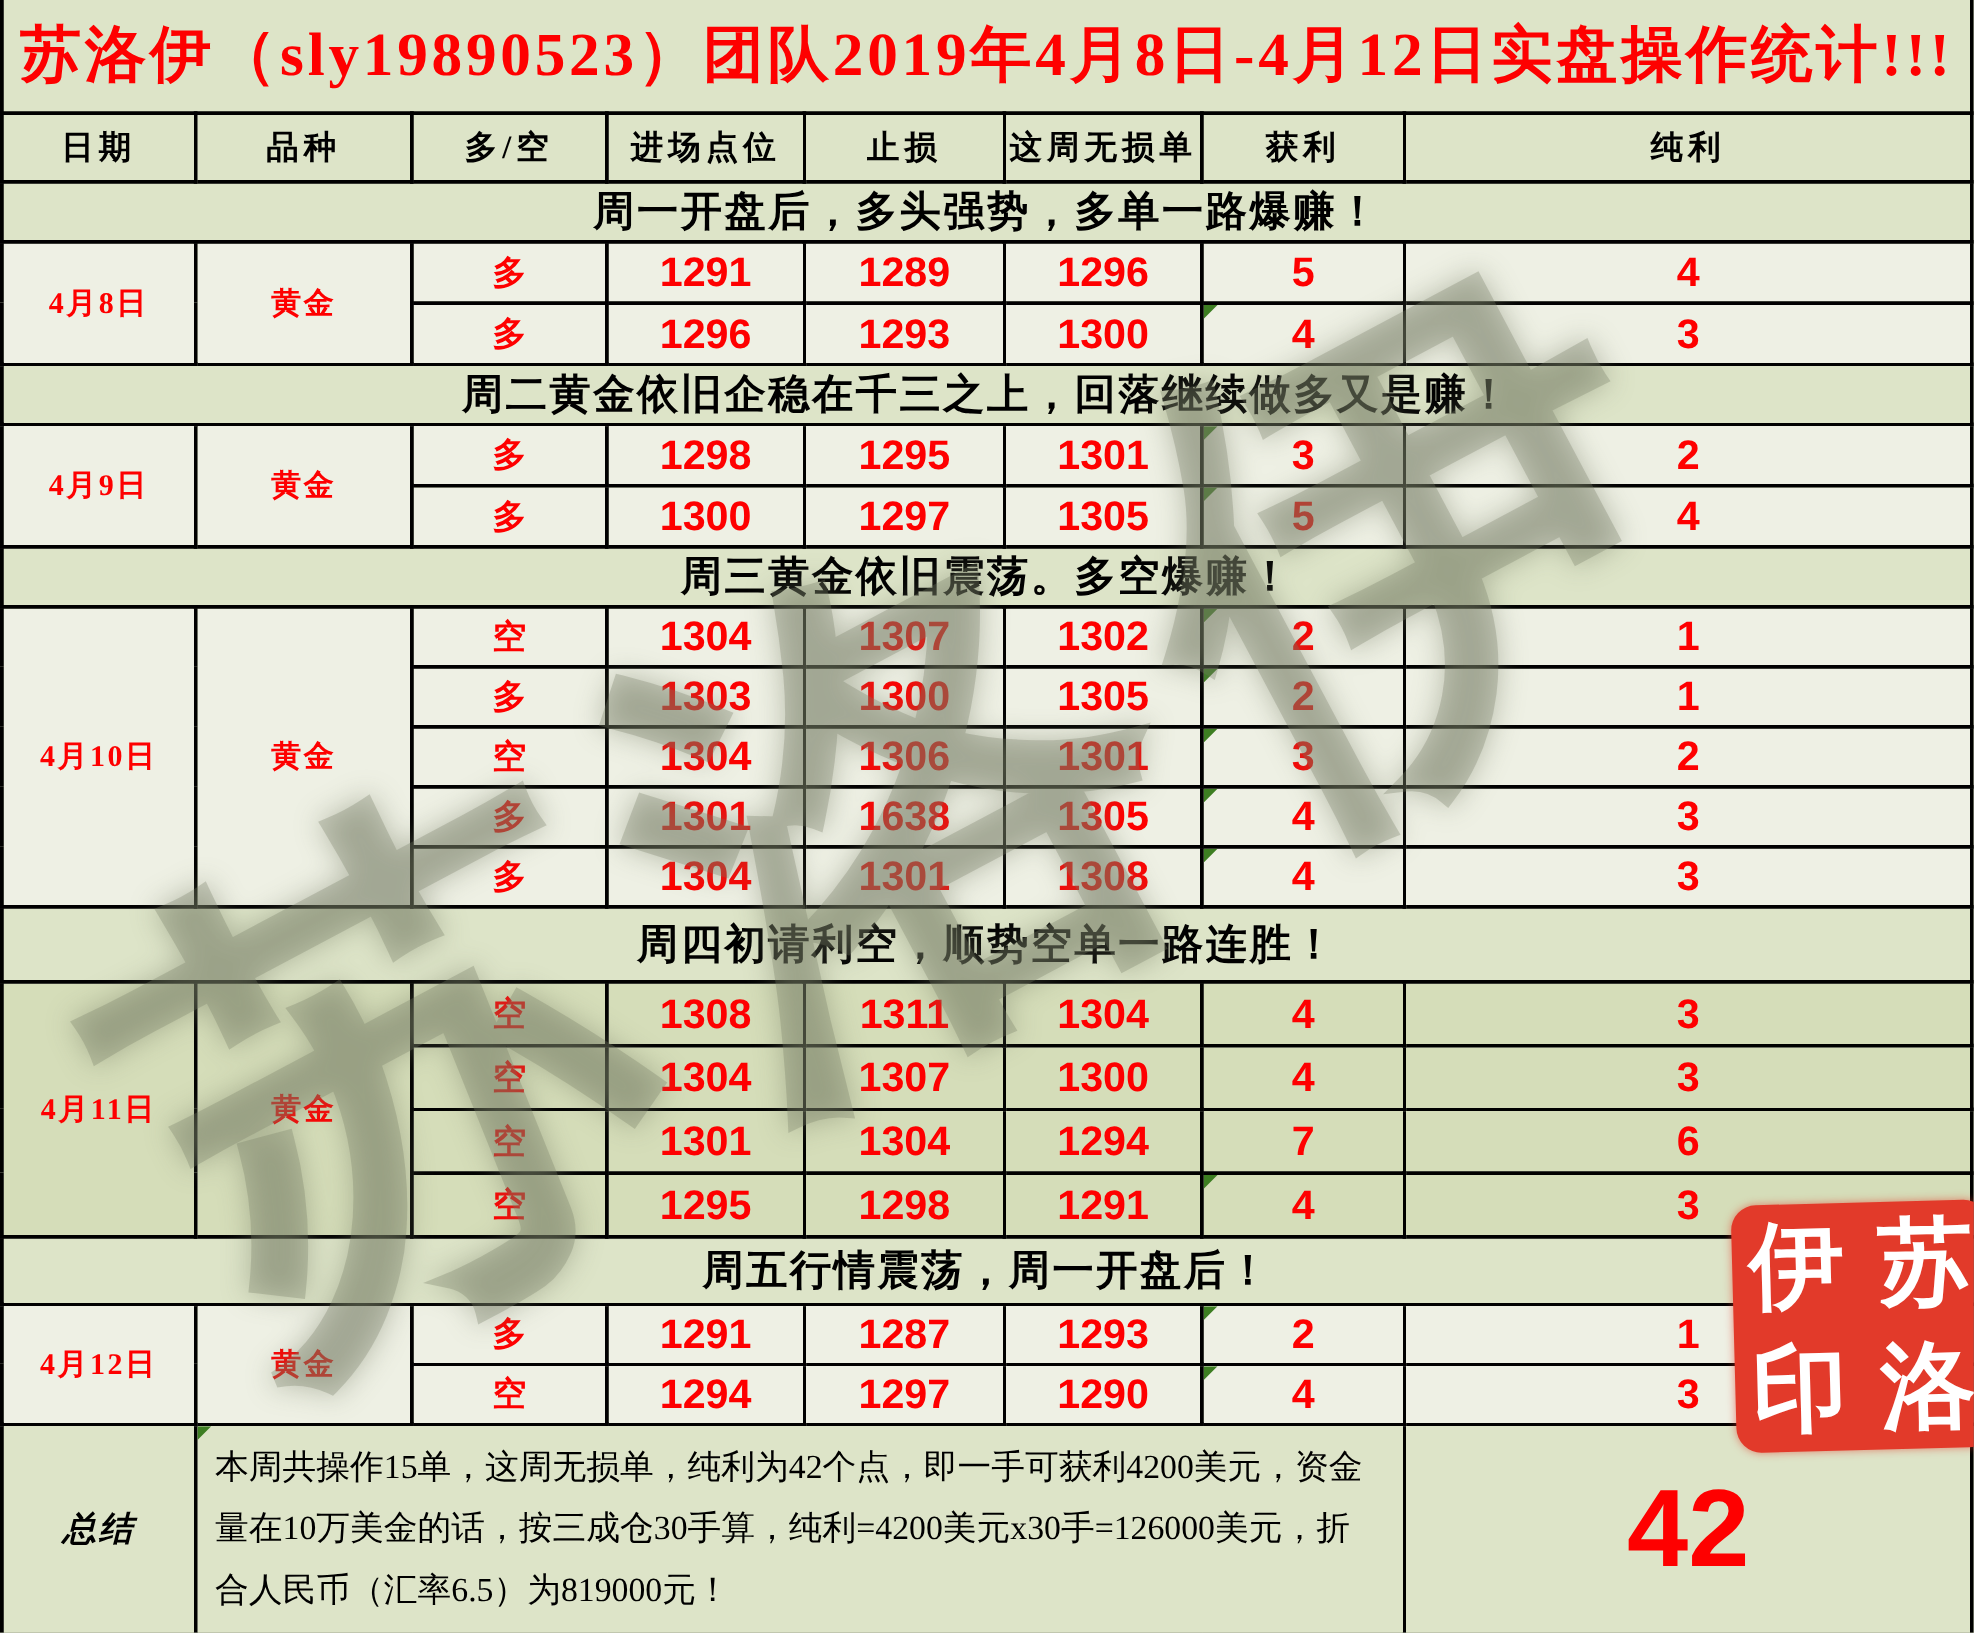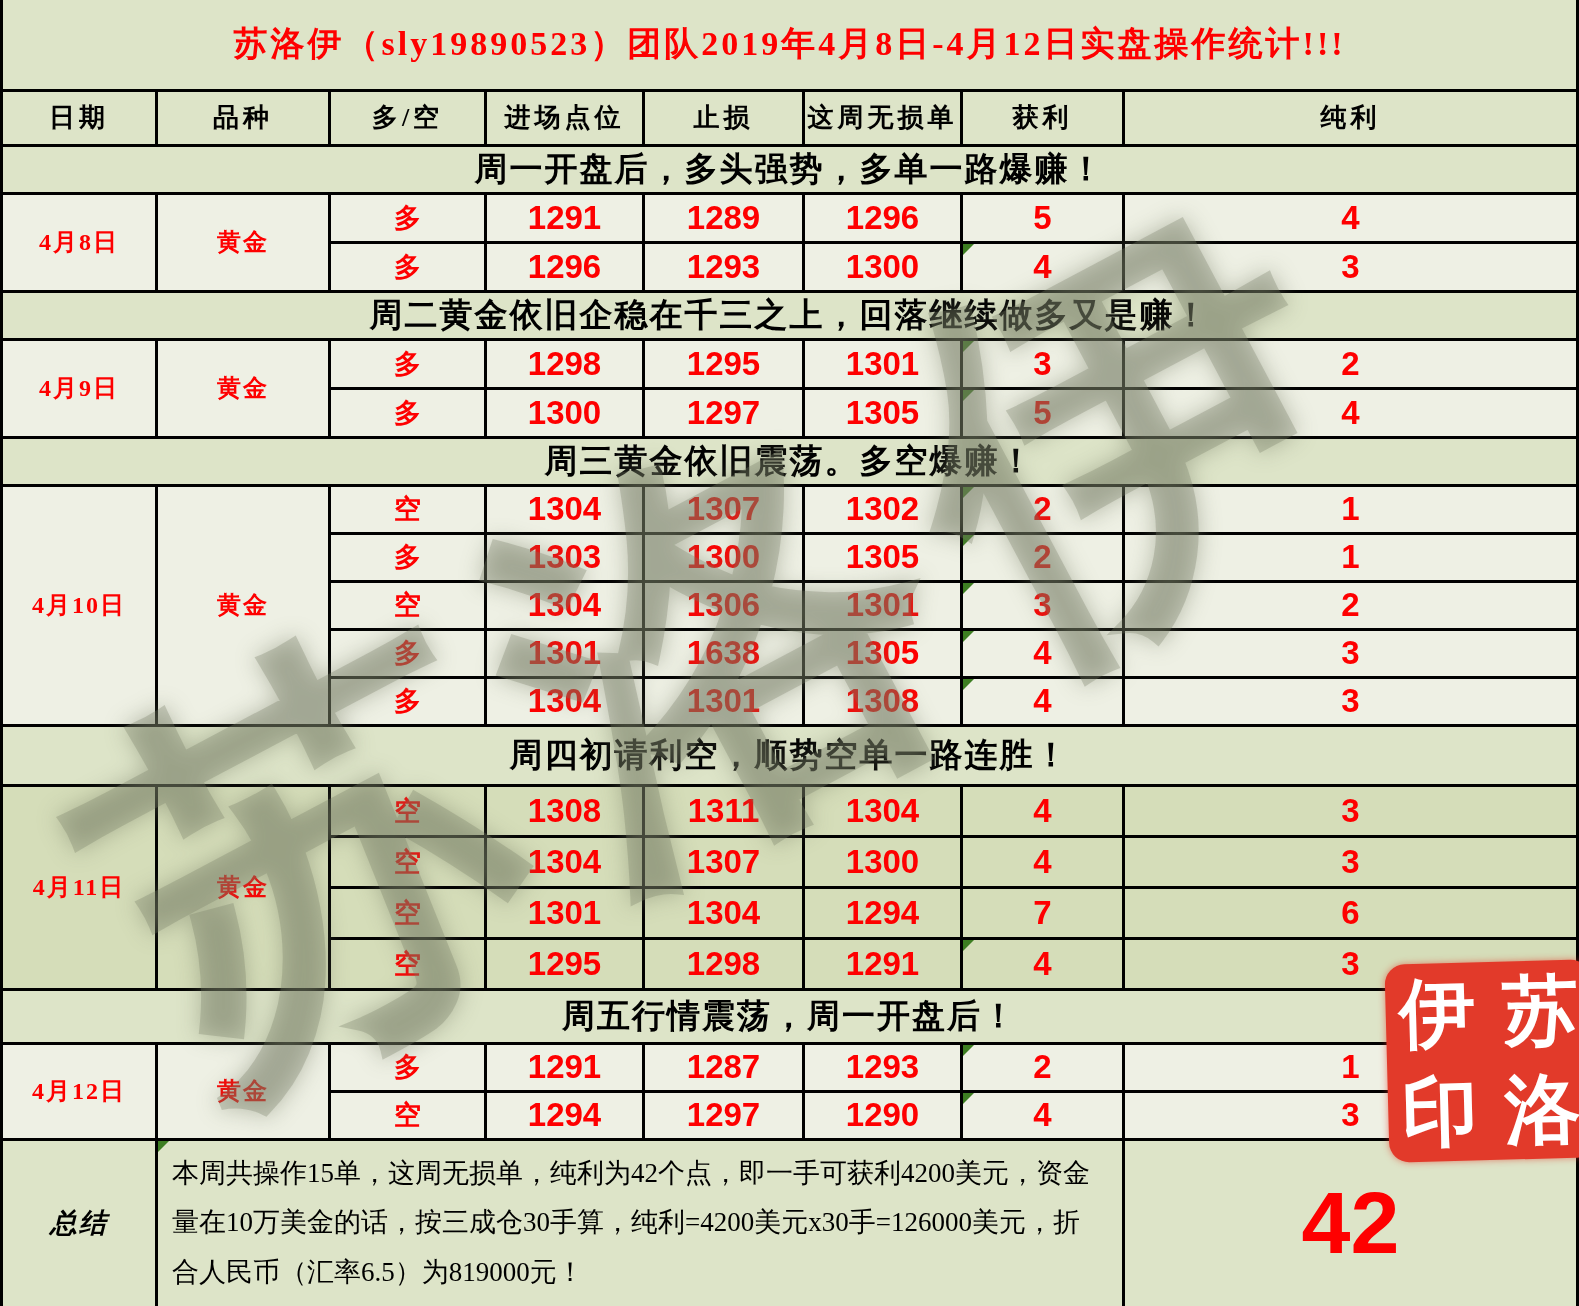--- a/index.html
+++ b/index.html
@@ -21,21 +21,21 @@
     text-align: center;
     vertical-align: middle;
     position: relative;
     overflow: hidden;
     padding: 0;
   }
   td.title {
     border-top: 0;
     background: var(--bg-green, #dde4c8);
     color: var(--accent-red, #fe0000);
-    font-size: 34px; font-weight: bold; letter-spacing: 3px;
+    font-size: 49px; font-weight: bold; letter-spacing: 3px;
   }
   td.hdr {
     background: var(--bg-green, #dde4c8);
     font-size: 26px; font-weight: bold; letter-spacing: 4px;
   }
   td.note {
     background: var(--bg-green, #dde4c8);
     font-size: 33px; font-weight: bold; letter-spacing: 2px;
   }
   td.cell { background: var(--cell-white, #eef0e4); }

